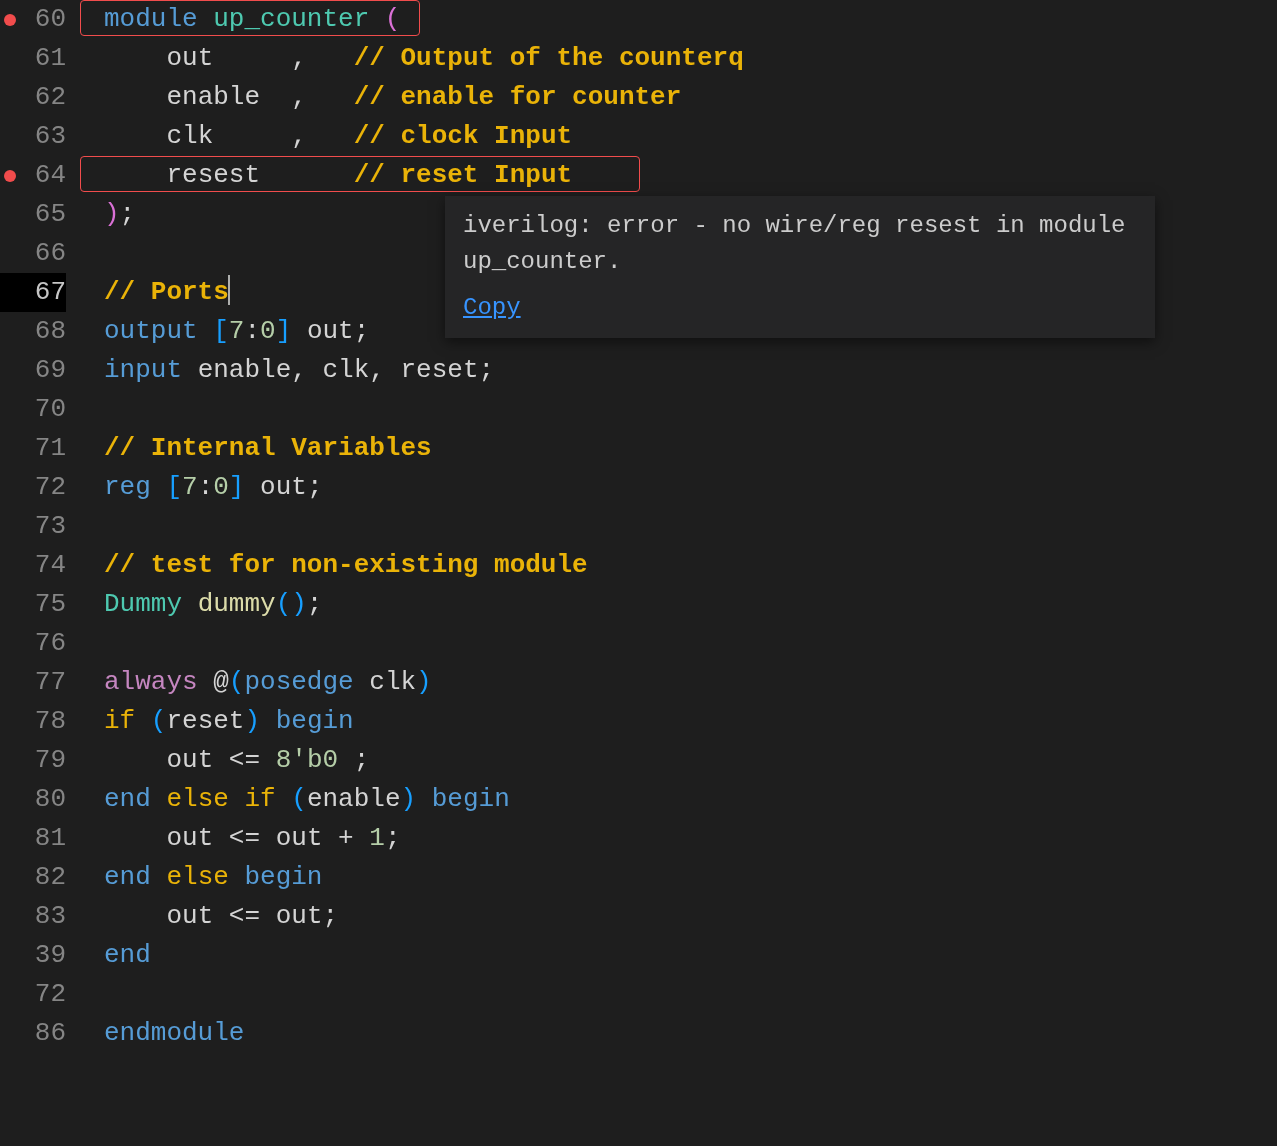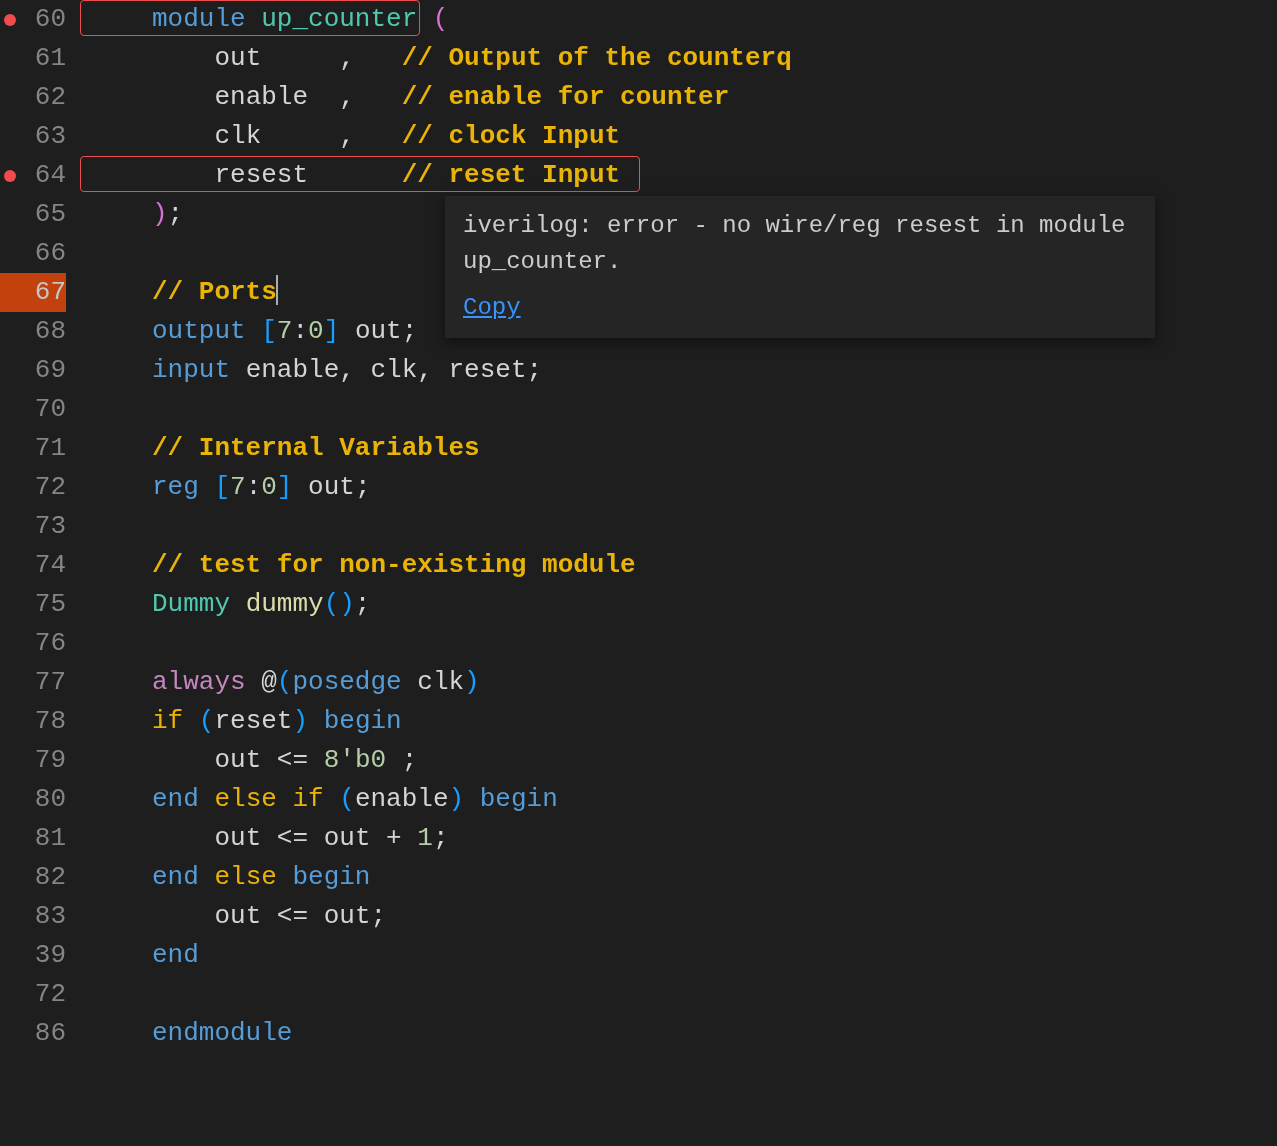--- a/index.html
+++ b/index.html
@@ -25,21 +25,21 @@
     color: #858585;
     user-select: none;
     position: relative;
   }
   .gutter-line {
     height: 39px;
     line-height: 39px;
     position: relative;
   }
   .gutter-line.current {
-    background: #c2410c;
+    background: #000000;
     color: #c6c6c6;
   }
   .error-dot {
     position: absolute;
     left: 4px;
     top: 50%;
     transform: translateY(-50%);
     width: 12px;
     height: 12px;
     background: #f14c4c;
@@ -48,21 +48,20 @@
   .code-area {
     flex: 1;
     padding-left: 24px;
     position: relative;
   }
   .code-line {
     height: 39px;
     line-height: 39px;
     white-space: pre;
     position: relative;
-    margin-left: 48px;
   }
   .code-line.current {
     
   }
   .kw { color: #569cd6; }
   .type { color: #4ec9b0; }
   .ident { color: #d4d4d4; }
   .comment { color: #eab308; font-weight: bold; }
   .punct { color: #d4d4d4; }
   .bracket-yellow { color: #179fff; }

